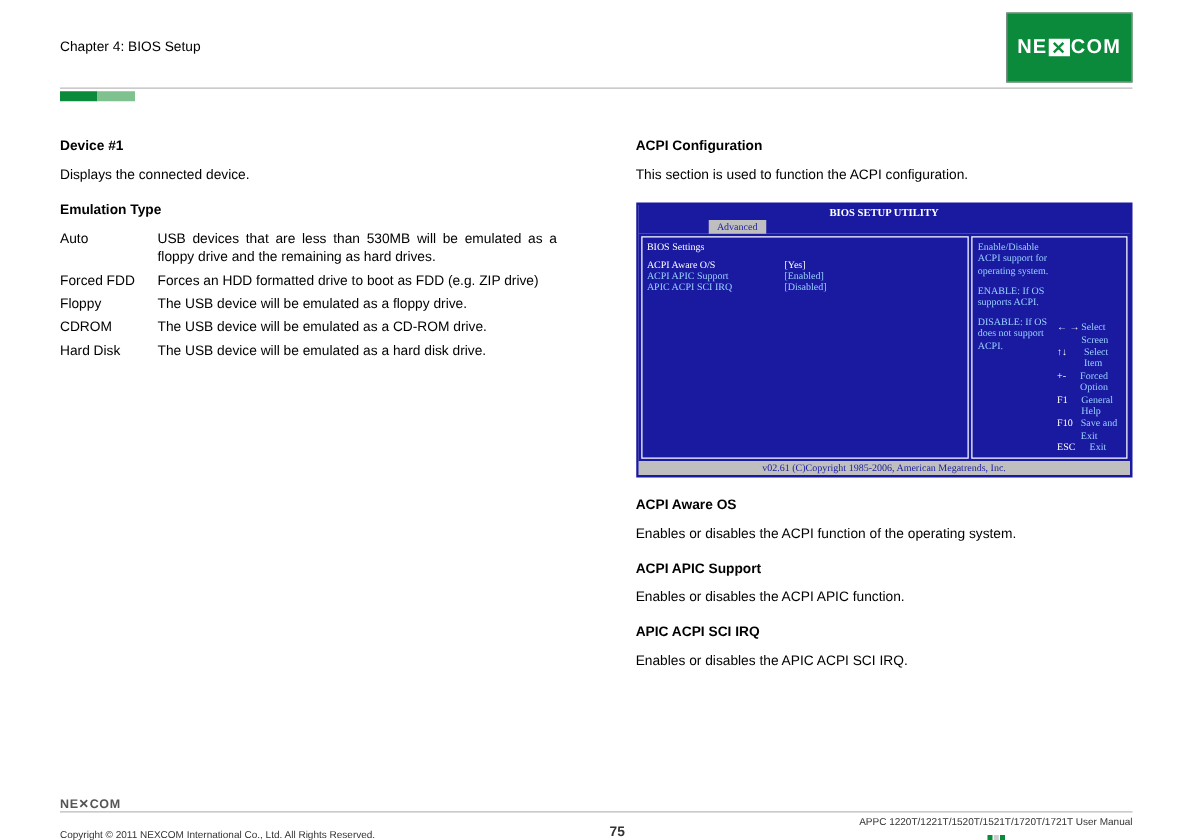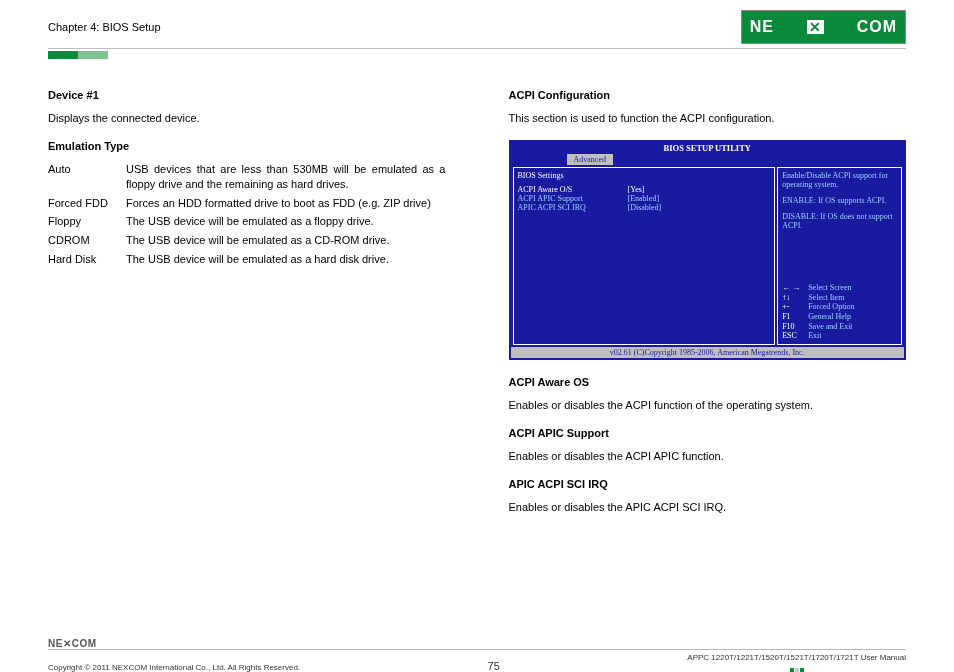--- a/index.html
+++ b/index.html
@@ -17,27 +17,26 @@
     display: flex;
     justify-content: space-between;
     align-items: center;
     padding: 10px 48px 4px 48px;
   }
   .chapter { font-size: 11px; }
   .logo-box {
     background: #0a8a3a;
     color: #fff;
     font-weight: bold;
-    padding: 7px 8px;
+    padding: 18px 8px;
     font-size: 16px;
     letter-spacing: 1px;
     border: 1px solid #888;
     display:flex;
     align-items:center;
-    gap:32px;
   }
   .logo-x {
     display:inline-block;
     background:#fff;
     color:#0a8a3a;
     padding:0 2px;
     margin:0 1px;
     font-size:14px;
     line-height:14px;
   }
@@ -76,38 +75,38 @@
   .bios-tab-sp { width:56px; }
   .bios-tab { background:#bfbfbf; color:#1a1aa0; padding:1px 7px; font-size:8px; }
   .bios-body { background:#1a1aa0; display:flex; height:182px; }
   .bios-left { flex: 2.2; border:1px solid #fff; margin:2px; padding:3px 4px; position:relative; }
   .bios-left-hdr { color:#fff; margin-bottom:5px; }
   .bios-opt { display:flex; }
   .bios-opt .ok { width:110px; color:#9ad0ff; }
   .bios-opt .ov { color:#9ad0ff; }
   .bios-opt.sel .ok { color:#fff; }
   .bios-opt.sel .ov { color:#fff; }
-  .bios-right { flex:1; border:1px solid #fff; margin:2px 2px 2px 0; padding:3px 4px; display:flex; flex-direction:column; }
+  .bios-right { flex:1; border:1px solid #fff; margin:2px 2px 2px 0; padding:3px 4px; display:flex; }
   .help-top { color:#9ad0ff; line-height:1.2; }
   .help-nav { margin-top:auto; color:#9ad0ff; line-height:1.2; }
   .help-nav div { display:flex; }
   .help-nav .nk { width:26px; color:#fff; }
   .bios-foot { background:#bfbfbf; color:#1a1aa0; text-align:center; font-size:8px; padding:1px 0; }
 
   .footer {
     position: absolute;
     bottom: 0;
     left: 48px; right: 48px;
   }
   .footer-rule { border-top:1.5px solid #bbb; margin-bottom:3px; }
   .footer-row { display:flex; justify-content:space-between; align-items:flex-end; font-size:8px; color:#333; }
   .footer-logo {
     font-weight:bold; font-size:10px; color:#555; letter-spacing:0.5px;
   }
-  .footer-pg { font-size:11px; font-weight:normal; }
+  .footer-pg { font-size:11px; font-weight:bold; }
   .dots { display:flex; gap:1px; }
   .dots span { width:4px; height:4px; }
 </style>
 </head>
 <body>
 
 <div class="header">
   <div class="chapter">Chapter 4: BIOS Setup</div>
   <div class="logo-box">
     <span>NE</span>

